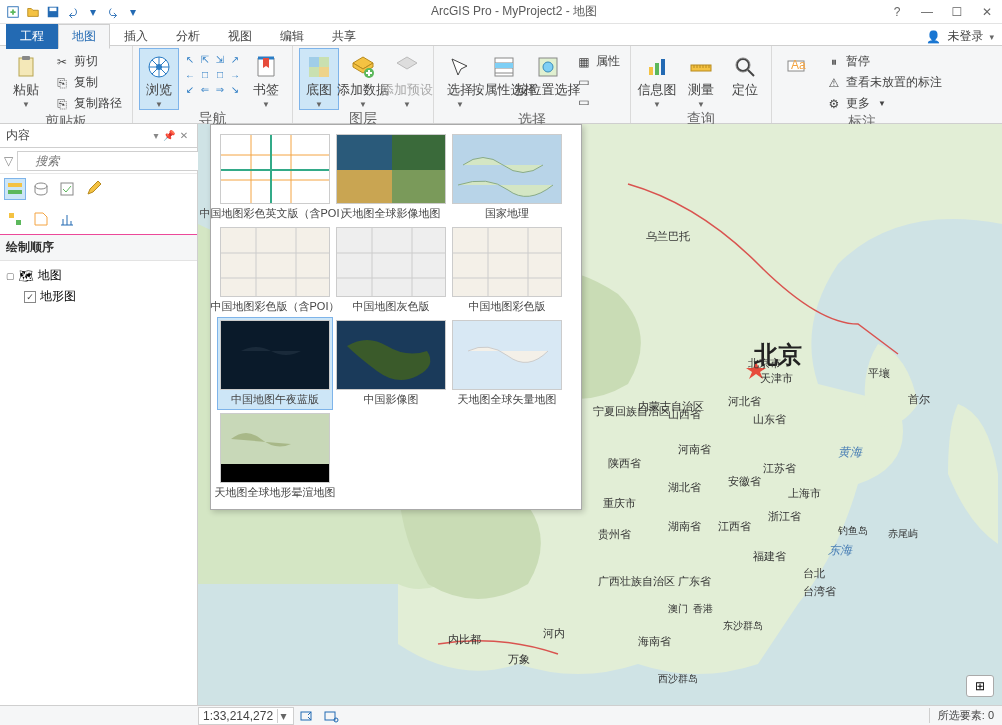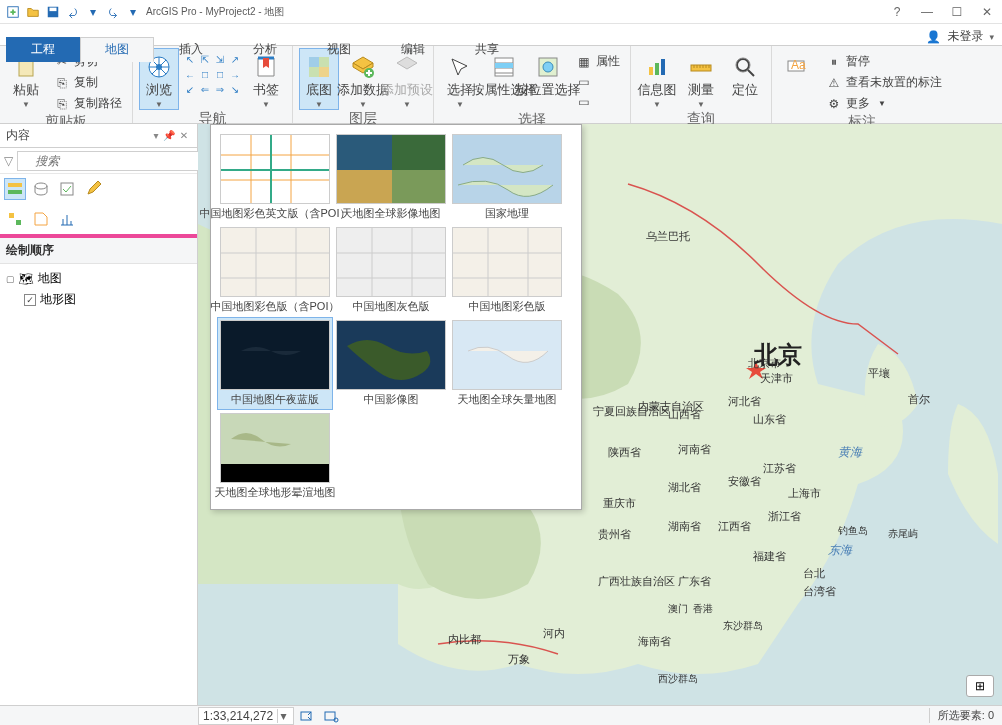--- a/index.html
+++ b/index.html
@@ -1,25 +1,25 @@
 <!DOCTYPE html>
 <html><head>
 <meta charset="utf-8">
 <style>
 *{box-sizing:border-box;margin:0;padding:0;font-family:"Microsoft YaHei","Segoe UI",sans-serif;font-size:12px}
 html,body{width:1002px;height:725px;overflow:hidden;background:#fff}
 .titlebar{height:24px;background:#fff;display:flex;align-items:center;border-bottom:1px solid #e3e3e3}
 .qa-toolbar{display:flex;gap:2px;padding:0 4px}
 .qa-btn{width:18px;height:18px;display:flex;align-items:center;justify-content:center;color:#236ab3}
 .qa-btn svg{width:14px;height:14px}
-.title-text{flex:1;text-align:left;color:#5a5a5a;font-size:10px}
+.title-text{flex:1;text-align:center;color:#5a5a5a;font-size:12px}
 .win-controls{display:flex}
 .win-btn{width:30px;height:22px;display:flex;align-items:center;justify-content:center;color:#666}
 .ribbon-tabs{height:22px;display:flex;align-items:flex-end;background:#fff;padding-left:6px;border-bottom:1px solid #cfcfcf}
-.ribbon-tab{padding:3px 24px;color:#444;border:1px solid transparent;position:relative;top:17px}
+.ribbon-tab{padding:3px 13px;color:#444;border:1px solid transparent;position:relative;top:4px}
 .ribbon-tab.project{background:#236ab3;color:#fff}
 .ribbon-tab.active{background:#f5f6f7;border:1px solid #cfcfcf;border-bottom:1px solid #f5f6f7;color:#236ab3}
 .ribbon-right{margin-left:auto;display:flex;align-items:center;gap:6px;padding-right:8px;color:#444}
 .ribbon-body{height:78px;background:#f5f6f7;border-bottom:1px solid #cfcfcf;display:flex}
 .ribbon-group{border-right:1px solid #dadada;padding:2px 6px 0;display:flex;flex-direction:column;align-items:center}
 .rg-label{font-size:14px;color:#666;margin-top:auto;padding-bottom:2px}
 .rg-items{display:flex;gap:4px;align-items:flex-start}
 .big-btn{display:flex;flex-direction:column;align-items:center;width:40px;padding-top:4px;gap:2px;border:1px solid transparent}
 .big-btn.active{background:#cde6f7;border:1px solid #7eb4ea}
 .big-btn .ico{width:28px;height:28px;display:flex;align-items:center;justify-content:center}
@@ -35,21 +35,21 @@
 .pane-header{height:24px;display:flex;align-items:center;padding:0 6px;border-bottom:1px solid #cfcfcf}
 .pane-title{flex:1;color:#444}
 .pane-ico{width:14px;color:#888;font-size:10px;text-align:center}
 .search-row{height:26px;display:flex;align-items:center;padding:2px 4px;gap:4px;border-bottom:1px solid #e8e8e8}
 .filter-ico{width:16px;color:#888}
 .search-input{flex:1;border:1px solid #cfcfcf;height:20px;padding:0 17px;font-style:italic;color:#c2410c}
 .search-ico{width:16px;color:#888}
 .toc-toolbar{display:flex;padding:4px;gap:4px;flex-wrap:wrap}
 .toc-btn{width:22px;height:22px;border:1px solid transparent;display:flex;align-items:center;justify-content:center}
 .toc-btn.sel{background:#cde6f7;border:1px solid #7eb4ea}
-.toc-section{padding:4px 6px;font-weight:bold;color:#333;background:#f5f6f7;border-top:4px solid #ec4899;border-bottom:1px solid #e3e3e3}
+.toc-section{padding:4px 6px;font-weight:bold;color:#333;background:#f5f6f7;border-top:1px solid #ec4899;border-bottom:1px solid #e3e3e3}
 .toc-tree{padding:4px 6px}
 .toc-item{display:flex;align-items:center;gap:4px;padding:2px 0}
 .toc-item.child{padding-left:18px}
 .toc-check{width:12px;height:12px;border:1px solid #888;font-size:9px;display:flex;align-items:center;justify-content:center;color:#444}
 .map-area{flex:1;position:relative;overflow:hidden;background:#dbe9ea}
 .map-svg{position:absolute;inset:0;width:100%;height:100%}
 .basemap-gallery{position:absolute;left:12px;top:0;width:372px;background:#fff;border:1px solid #aaa;box-shadow:2px 2px 6px rgba(0,0,0,.2);padding:6px}
 .bg-grid{display:flex;flex-wrap:wrap;}
 .bg-item{width:116px;display:flex;flex-direction:column;align-items:center;padding:2px;border:1px solid transparent}
 .bg-item.hover{background:#cde6f7;border:1px solid #7eb4ea}
@@ -442,21 +442,21 @@
         <div class="city-label big" style="left: 556px; top: 215px;">北京</div>
         <div class="city-label" style="left: 550px; top: 232px;">北京市</div>
         <div class="city-label" style="left: 562px; top: 247px;">天津市</div>
         <div class="city-label" style="left: 670px; top: 242px;">平壤</div>
         <div class="city-label" style="left: 710px; top: 268px;">首尔</div>
         <div class="city-label" style="left: 440px; top: 275px;">内蒙古自治区</div>
         <div class="city-label" style="left: 530px; top: 270px;">河北省</div>
         <div class="city-label" style="left: 395px; top: 280px;">宁夏回族自治区</div>
         <div class="city-label" style="left: 470px; top: 283px;">山西省</div>
         <div class="city-label" style="left: 555px; top: 288px;">山东省</div>
-        <div class="city-label" style="left: 410px; top: 321px;">陕西省</div>
+        <div class="city-label" style="left: 410px; top: 332px;">陕西省</div>
         <div class="city-label" style="left: 480px; top: 318px;">河南省</div>
         <div class="city-label" style="left: 565px; top: 337px;">江苏省</div>
         <div class="city-label" style="left: 530px; top: 350px;">安徽省</div>
         <div class="city-label" style="left: 470px; top: 356px;">湖北省</div>
         <div class="city-label" style="left: 590px; top: 362px;">上海市</div>
         <div class="city-label" style="left: 405px; top: 372px;">重庆市</div>
         <div class="city-label" style="left: 570px; top: 385px;">浙江省</div>
         <div class="city-label" style="left: 470px; top: 395px;">湖南省</div>
         <div class="city-label" style="left: 520px; top: 395px;">江西省</div>
         <div class="city-label" style="left: 400px; top: 403px;">贵州省</div>

